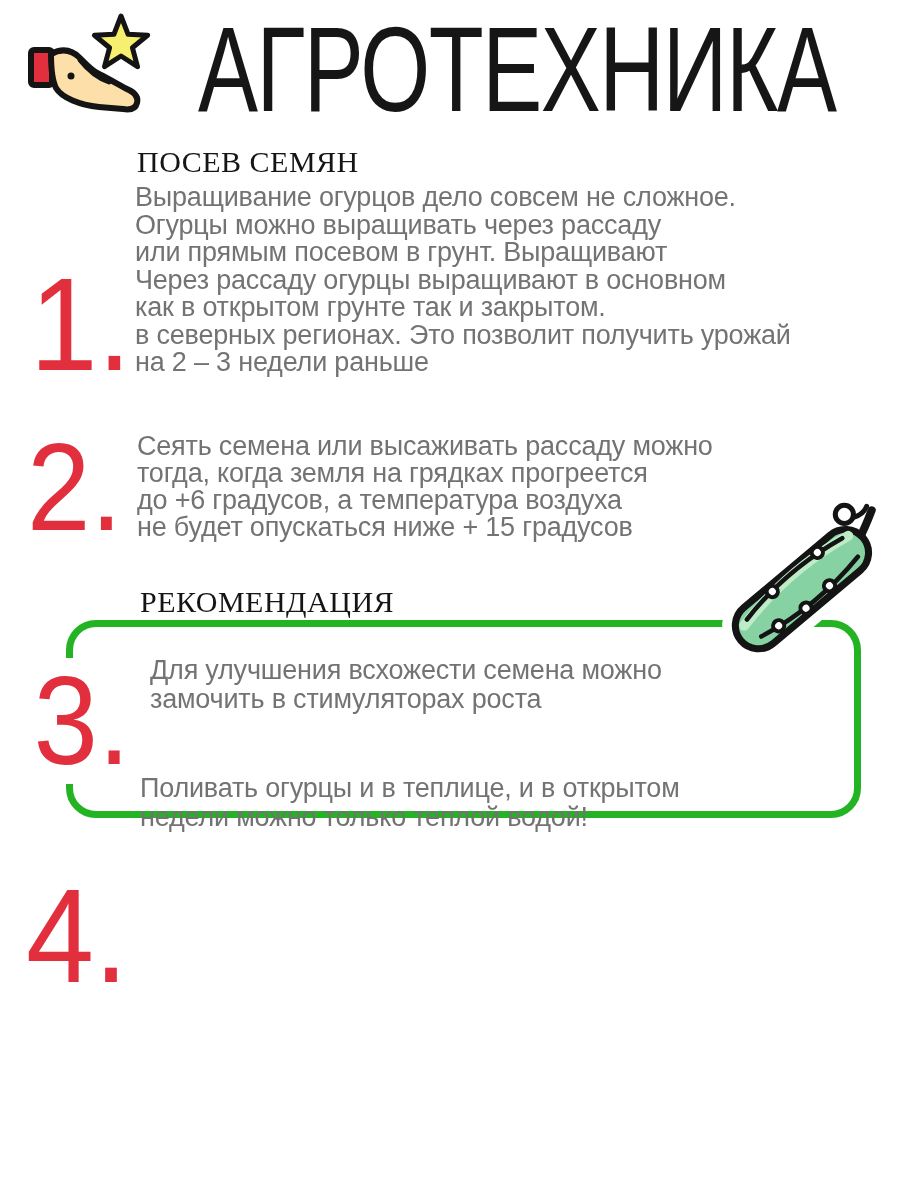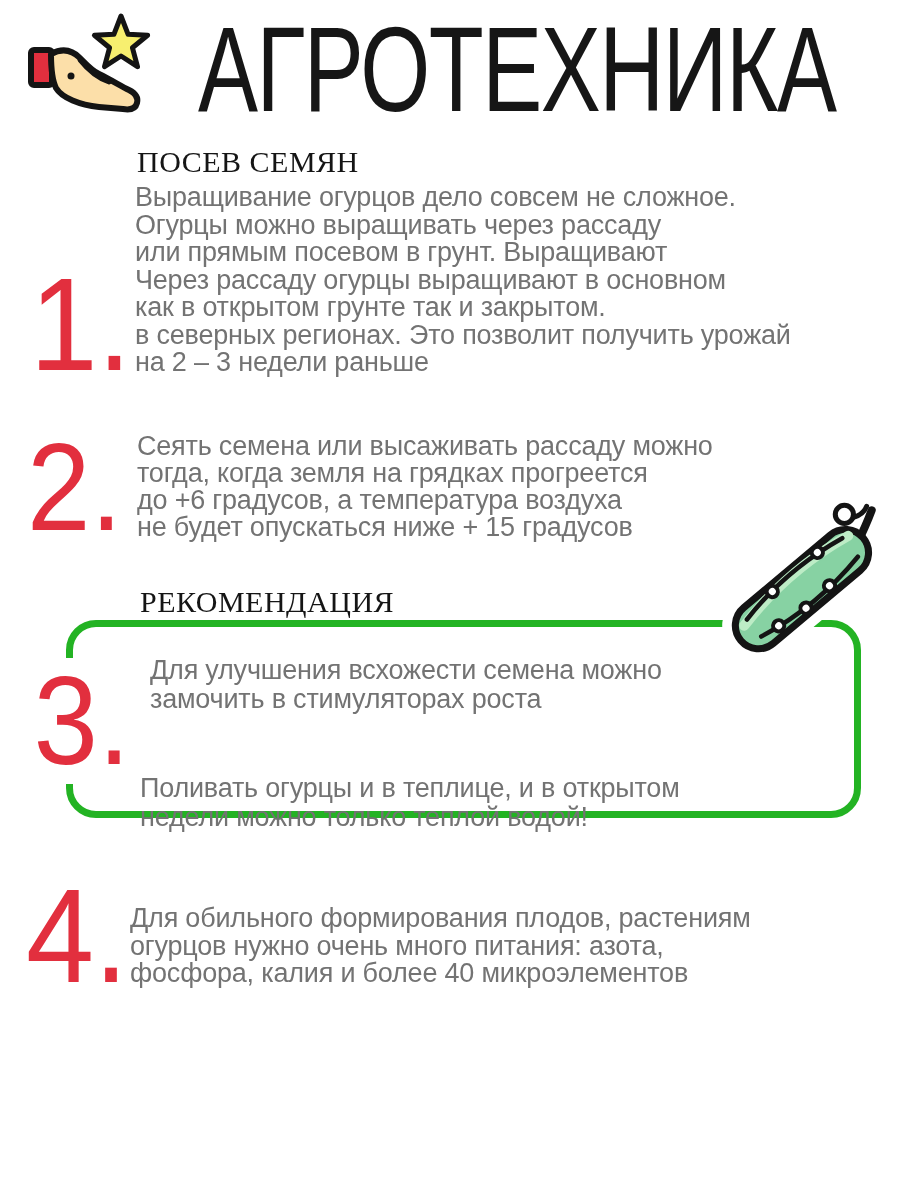--- a/index.html
+++ b/index.html
@@ -102,19 +102,14 @@
       <path d="M28,114 C70,123 110,123 152,115" stroke="#141414" stroke-width="4.5" fill="none" stroke-linecap="round"></path>
       <circle cx="48" cy="117" r="5.5" fill="#ffffff" stroke="#141414" stroke-width="4"></circle>
       <circle cx="80" cy="121" r="5.5" fill="#ffffff" stroke="#141414" stroke-width="4"></circle>
       <circle cx="112" cy="119" r="5.5" fill="#ffffff" stroke="#141414" stroke-width="4"></circle>
       <circle cx="65" cy="87" r="5.5" fill="#ffffff" stroke="#141414" stroke-width="4"></circle>
       <circle cx="124" cy="86" r="5.5" fill="#ffffff" stroke="#141414" stroke-width="4"></circle>
     </g>
   </svg>
 
   <div class="num num4">4.</div>
-  <div class="para lh275" style="left:130px;top:905px;">
-    <div class="line">Для обильного формирования плодов, растениям</div>
-    <div class="line">огурцов нужно очень много питания: азота,</div>
-    <div class="line">фосфора, калия и более 40 микроэлементов</div>
-  </div>
 
 </div>
 
 </body></html>

